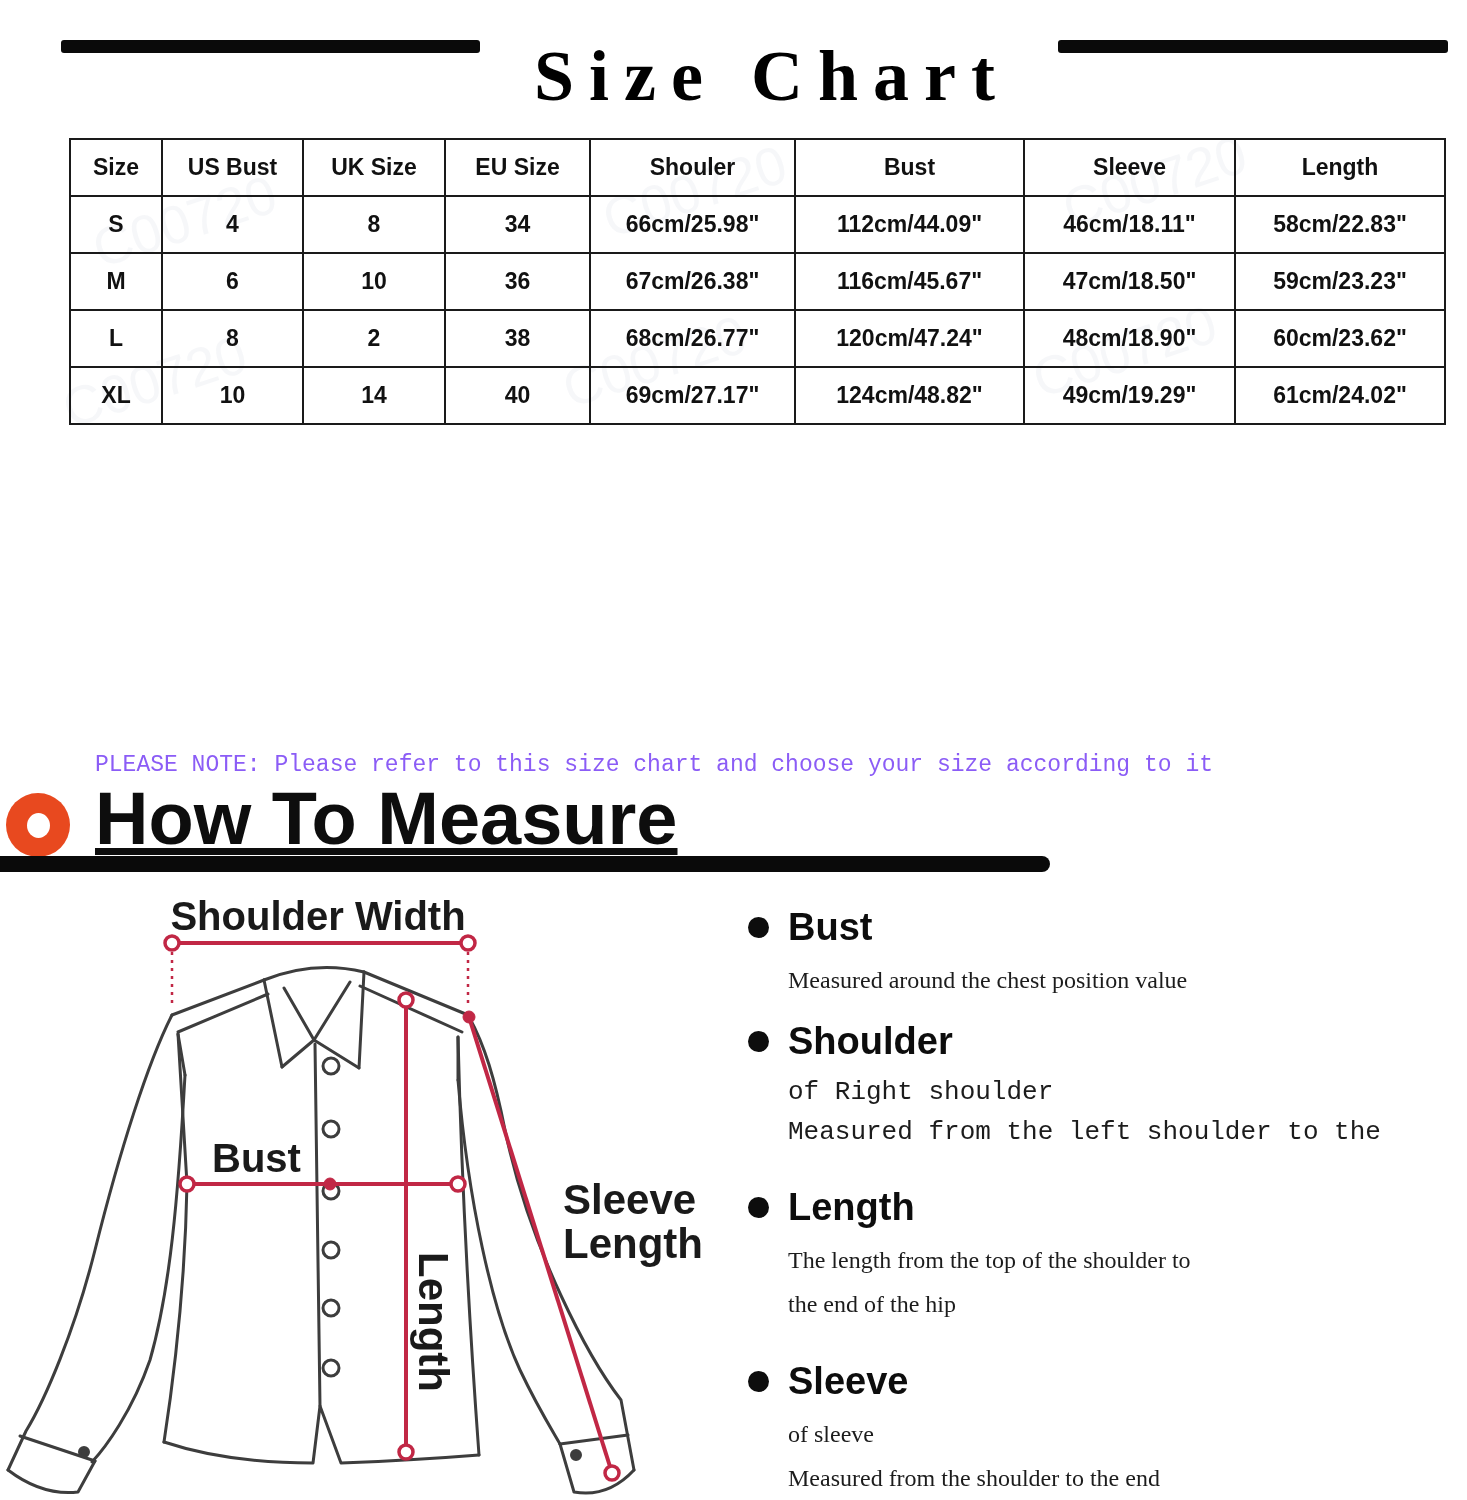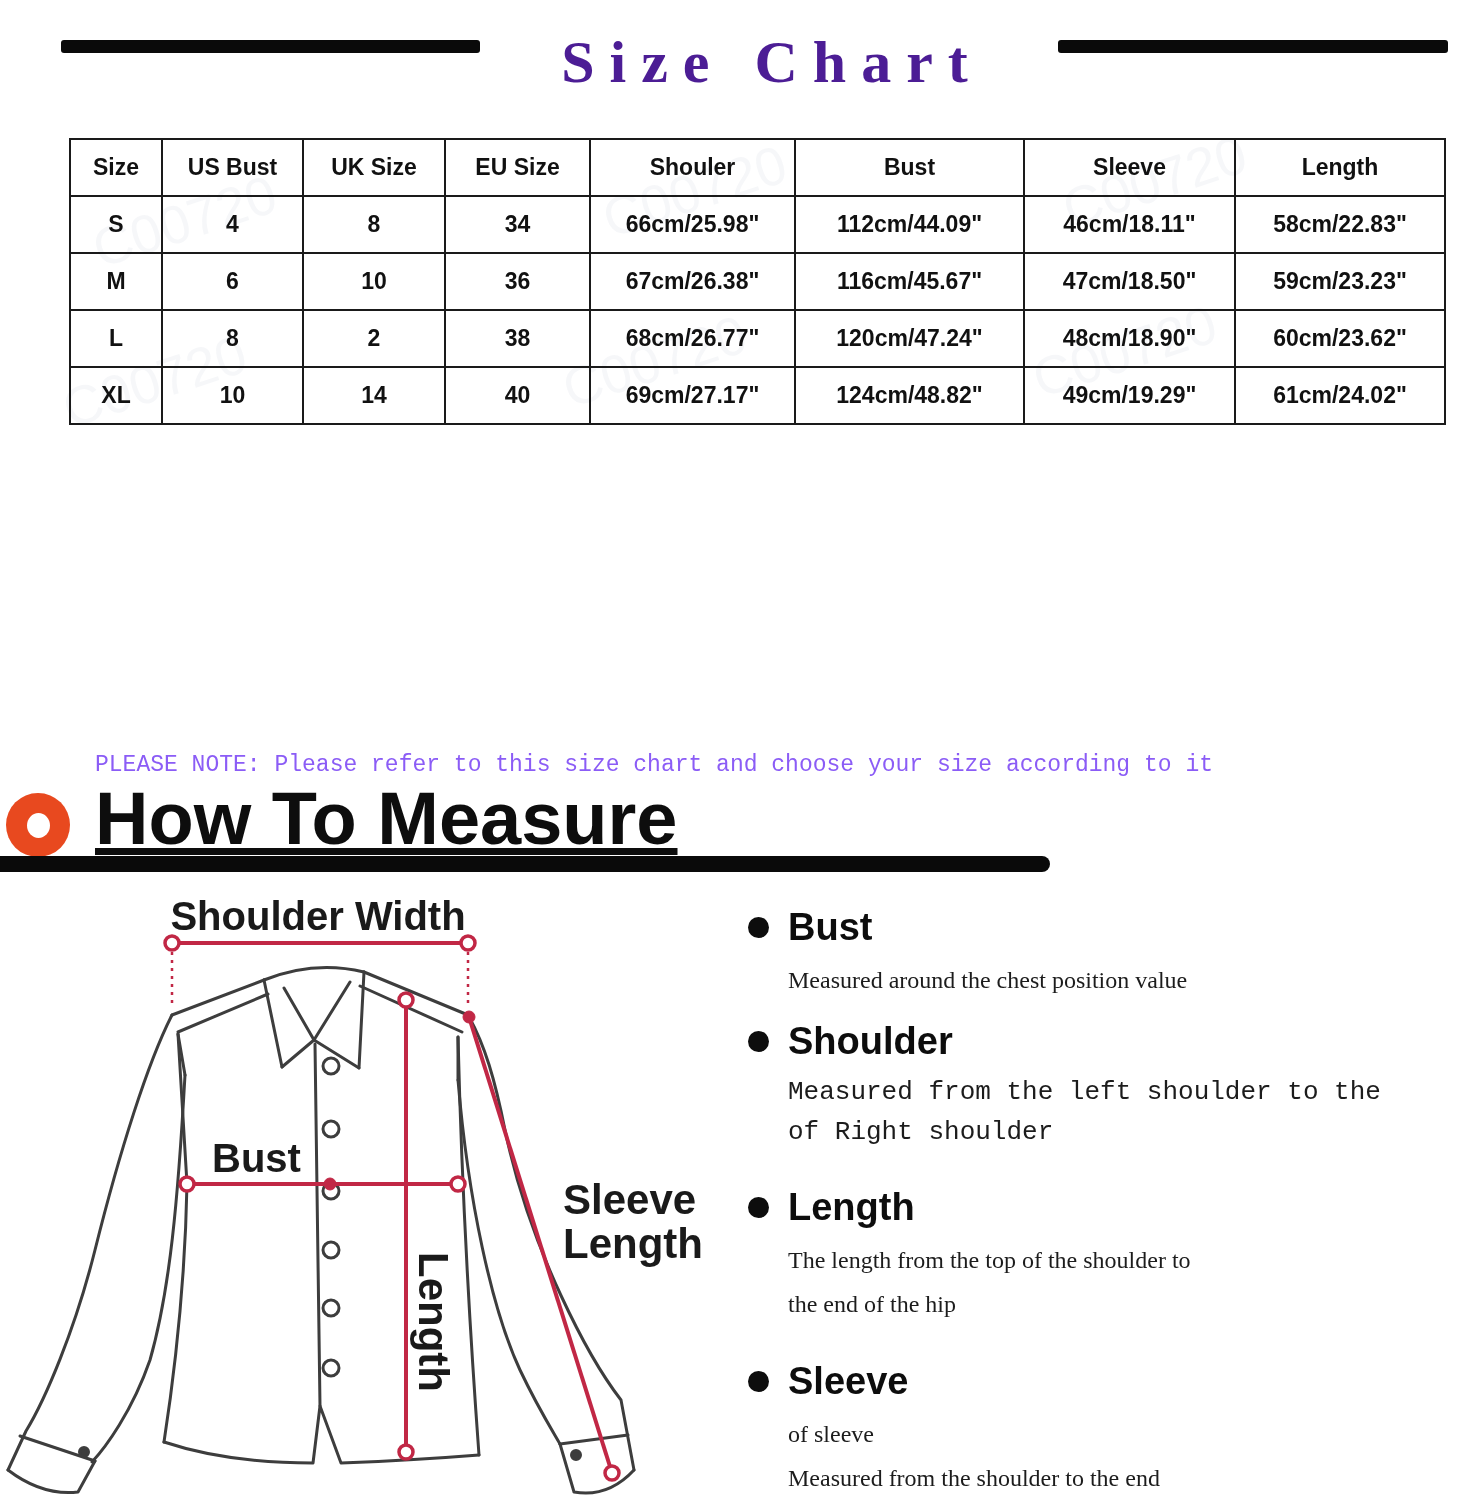--- a/index.html
+++ b/index.html
@@ -3,22 +3,22 @@
 <meta charset="utf-8">
 <style>
   html,body{margin:0;padding:0;background:#fff;}
   .canvas{
     position:relative;width:1467px;height:1500px;background:#ffffff;
     overflow:hidden;font-family:"Liberation Sans",sans-serif;color:#111;
   }
   
   .page-title{
     position:absolute;top:-8px;left:772px;transform:translateX(-50%);
-    font-family:"Liberation Serif",serif;font-weight:bold;font-size:60px;
-    letter-spacing:15px;line-height:1;color:#4c1d95;white-space:nowrap;text-align:right;
+    font-family:"Liberation Serif",serif;font-weight:bold;font-size:72px;
+    letter-spacing:15px;line-height:1;color:#000000;white-space:nowrap;text-align:right;
   }
   .title-rule{position:absolute;top:40px;height:13px;background:#0a0a0a;border-radius:3px;}
   .title-rule.left{left:61px;width:419px;}
   .title-rule.right{left:1058px;width:390px;}
   
   .size-table{
     position:absolute;left:69px;top:138px;border-collapse:collapse;table-layout:fixed;
   }
   .size-table td,.size-table th{
     border:2px solid #1a1a1a;text-align:center;vertical-align:middle;
@@ -225,22 +225,22 @@
     <div class="term">Bust</div>
     <div class="desc serif">
       <div>Measured around the chest position value</div>
     </div>
   </div>
 
   <div class="mi mi-shoulder">
     <span class="dot"></span>
     <div class="term">Shoulder</div>
     <div class="desc mono">
+      <div>of Right shoulder</div>
       <div>Measured from the left shoulder to the</div>
-      <div>of Right shoulder</div>
     </div>
   </div>
 
   <div class="mi mi-length">
     <span class="dot"></span>
     <div class="term">Length</div>
     <div class="desc serif">
       <div>The length from the top of the shoulder to</div>
       <div>the end of the hip</div>
     </div>

